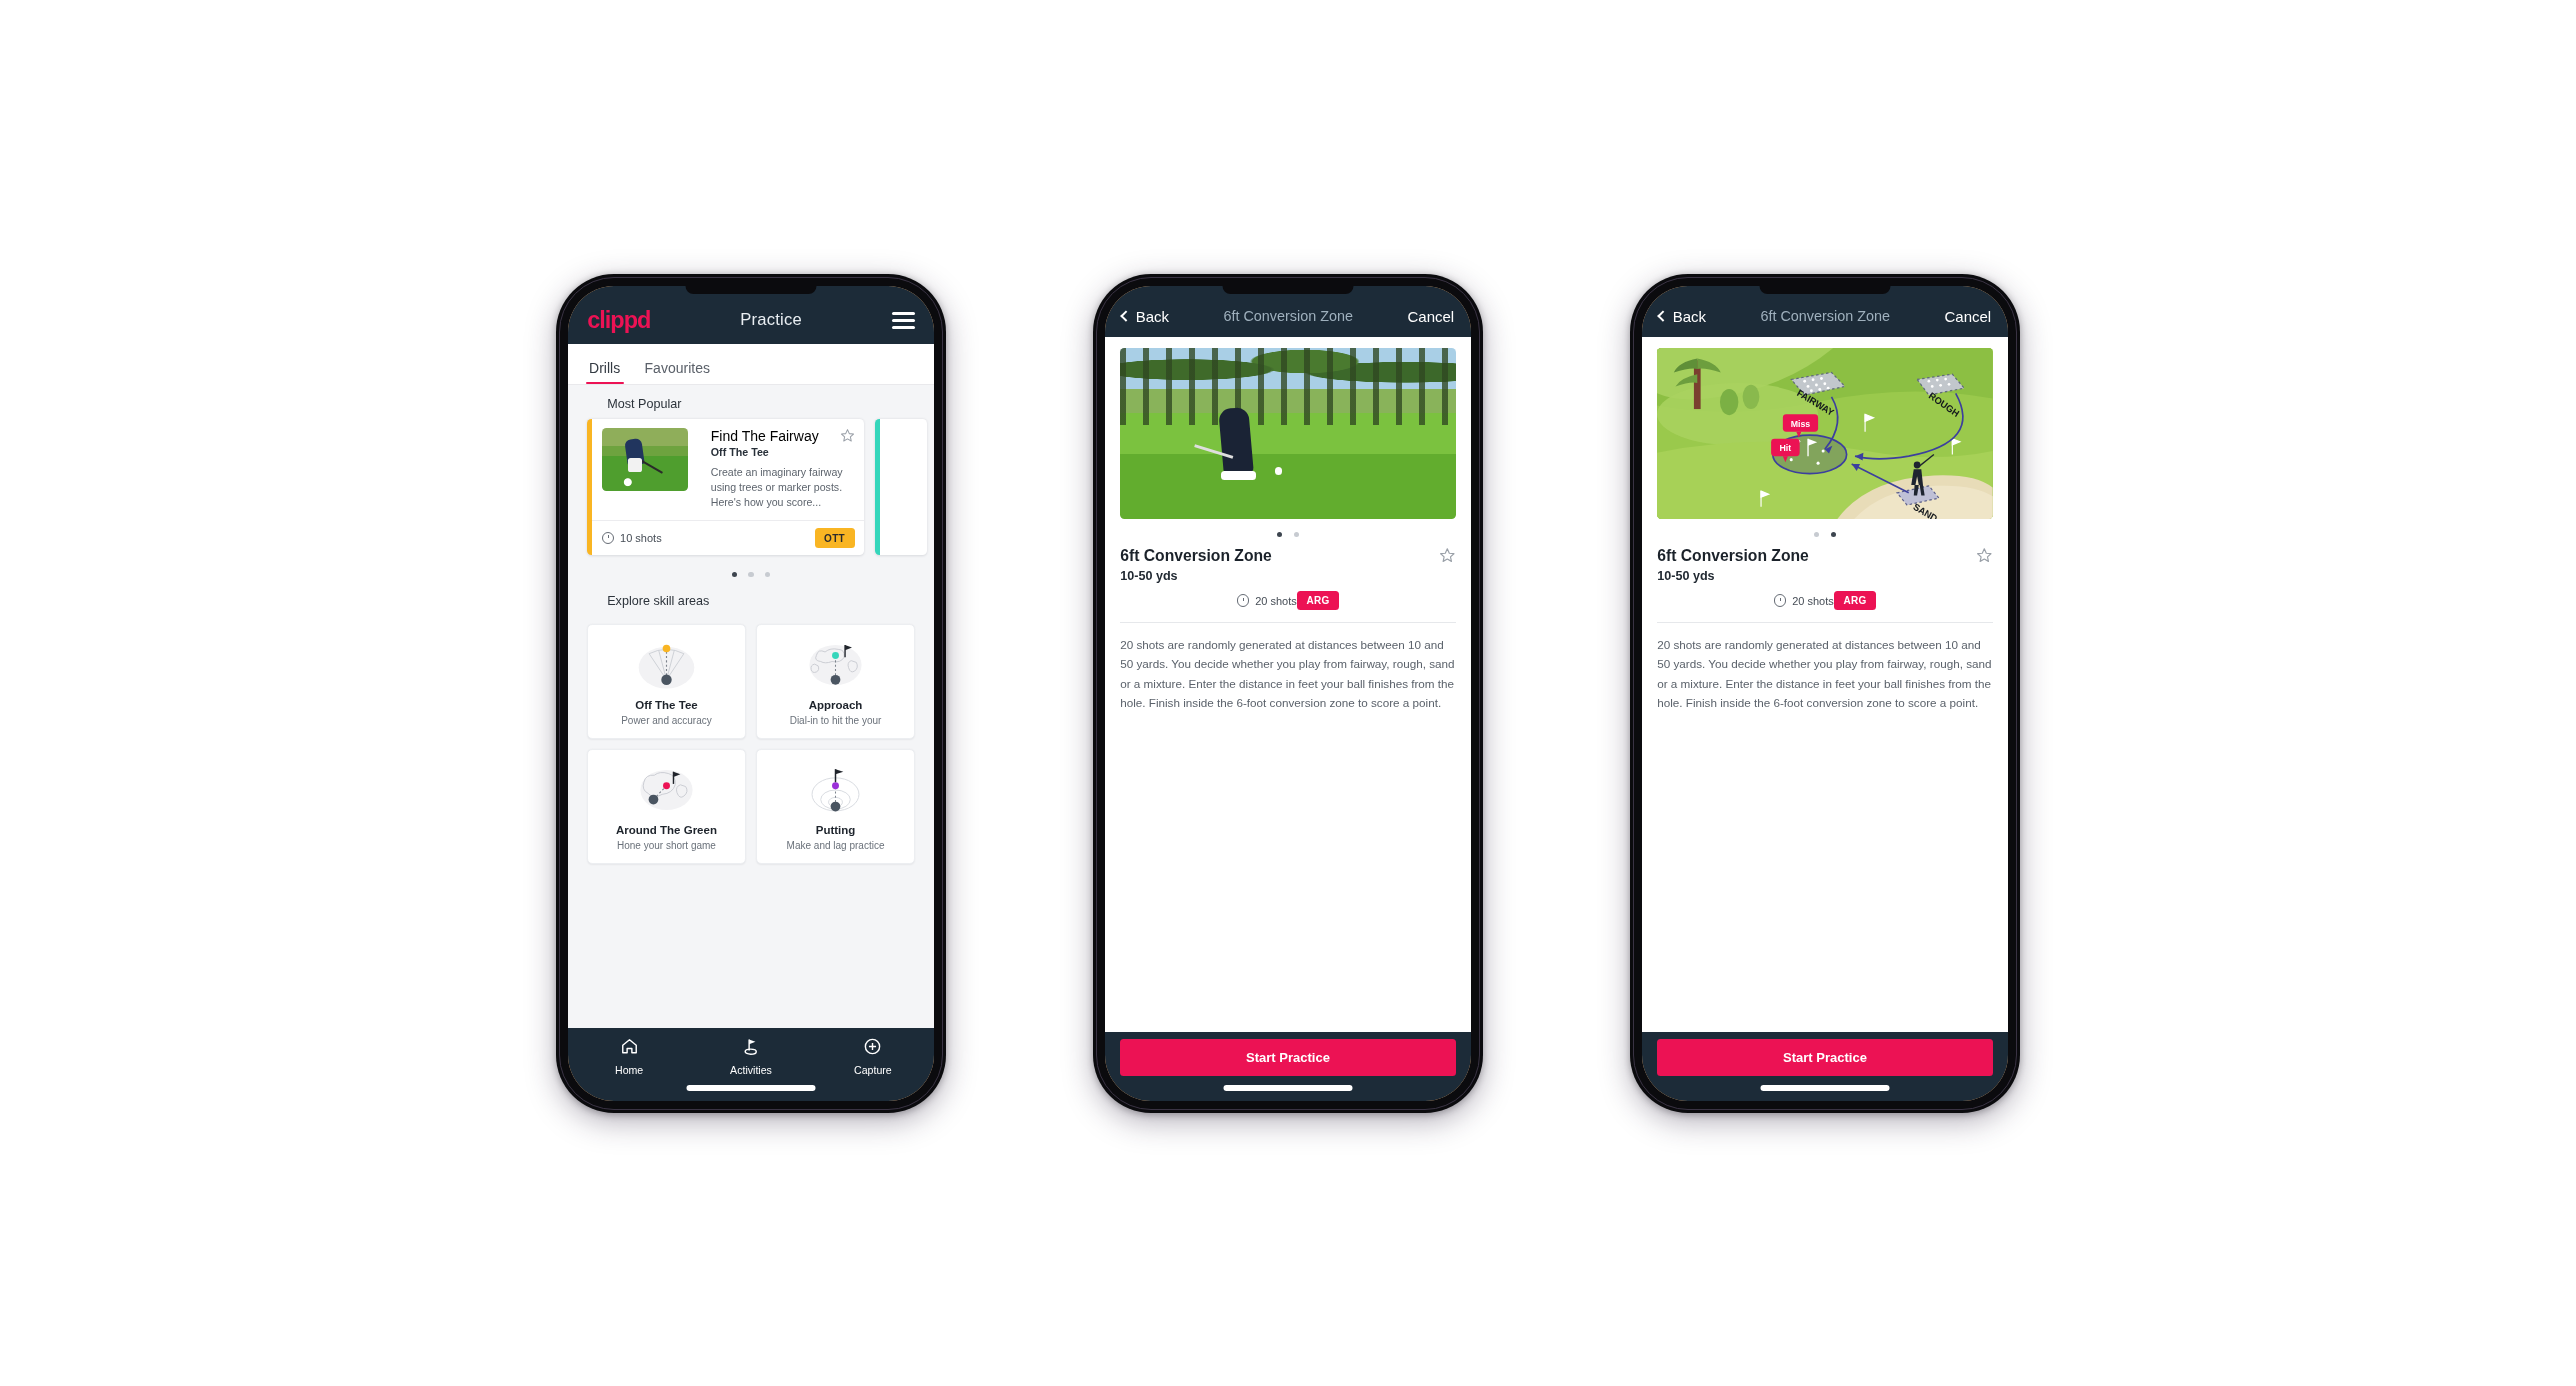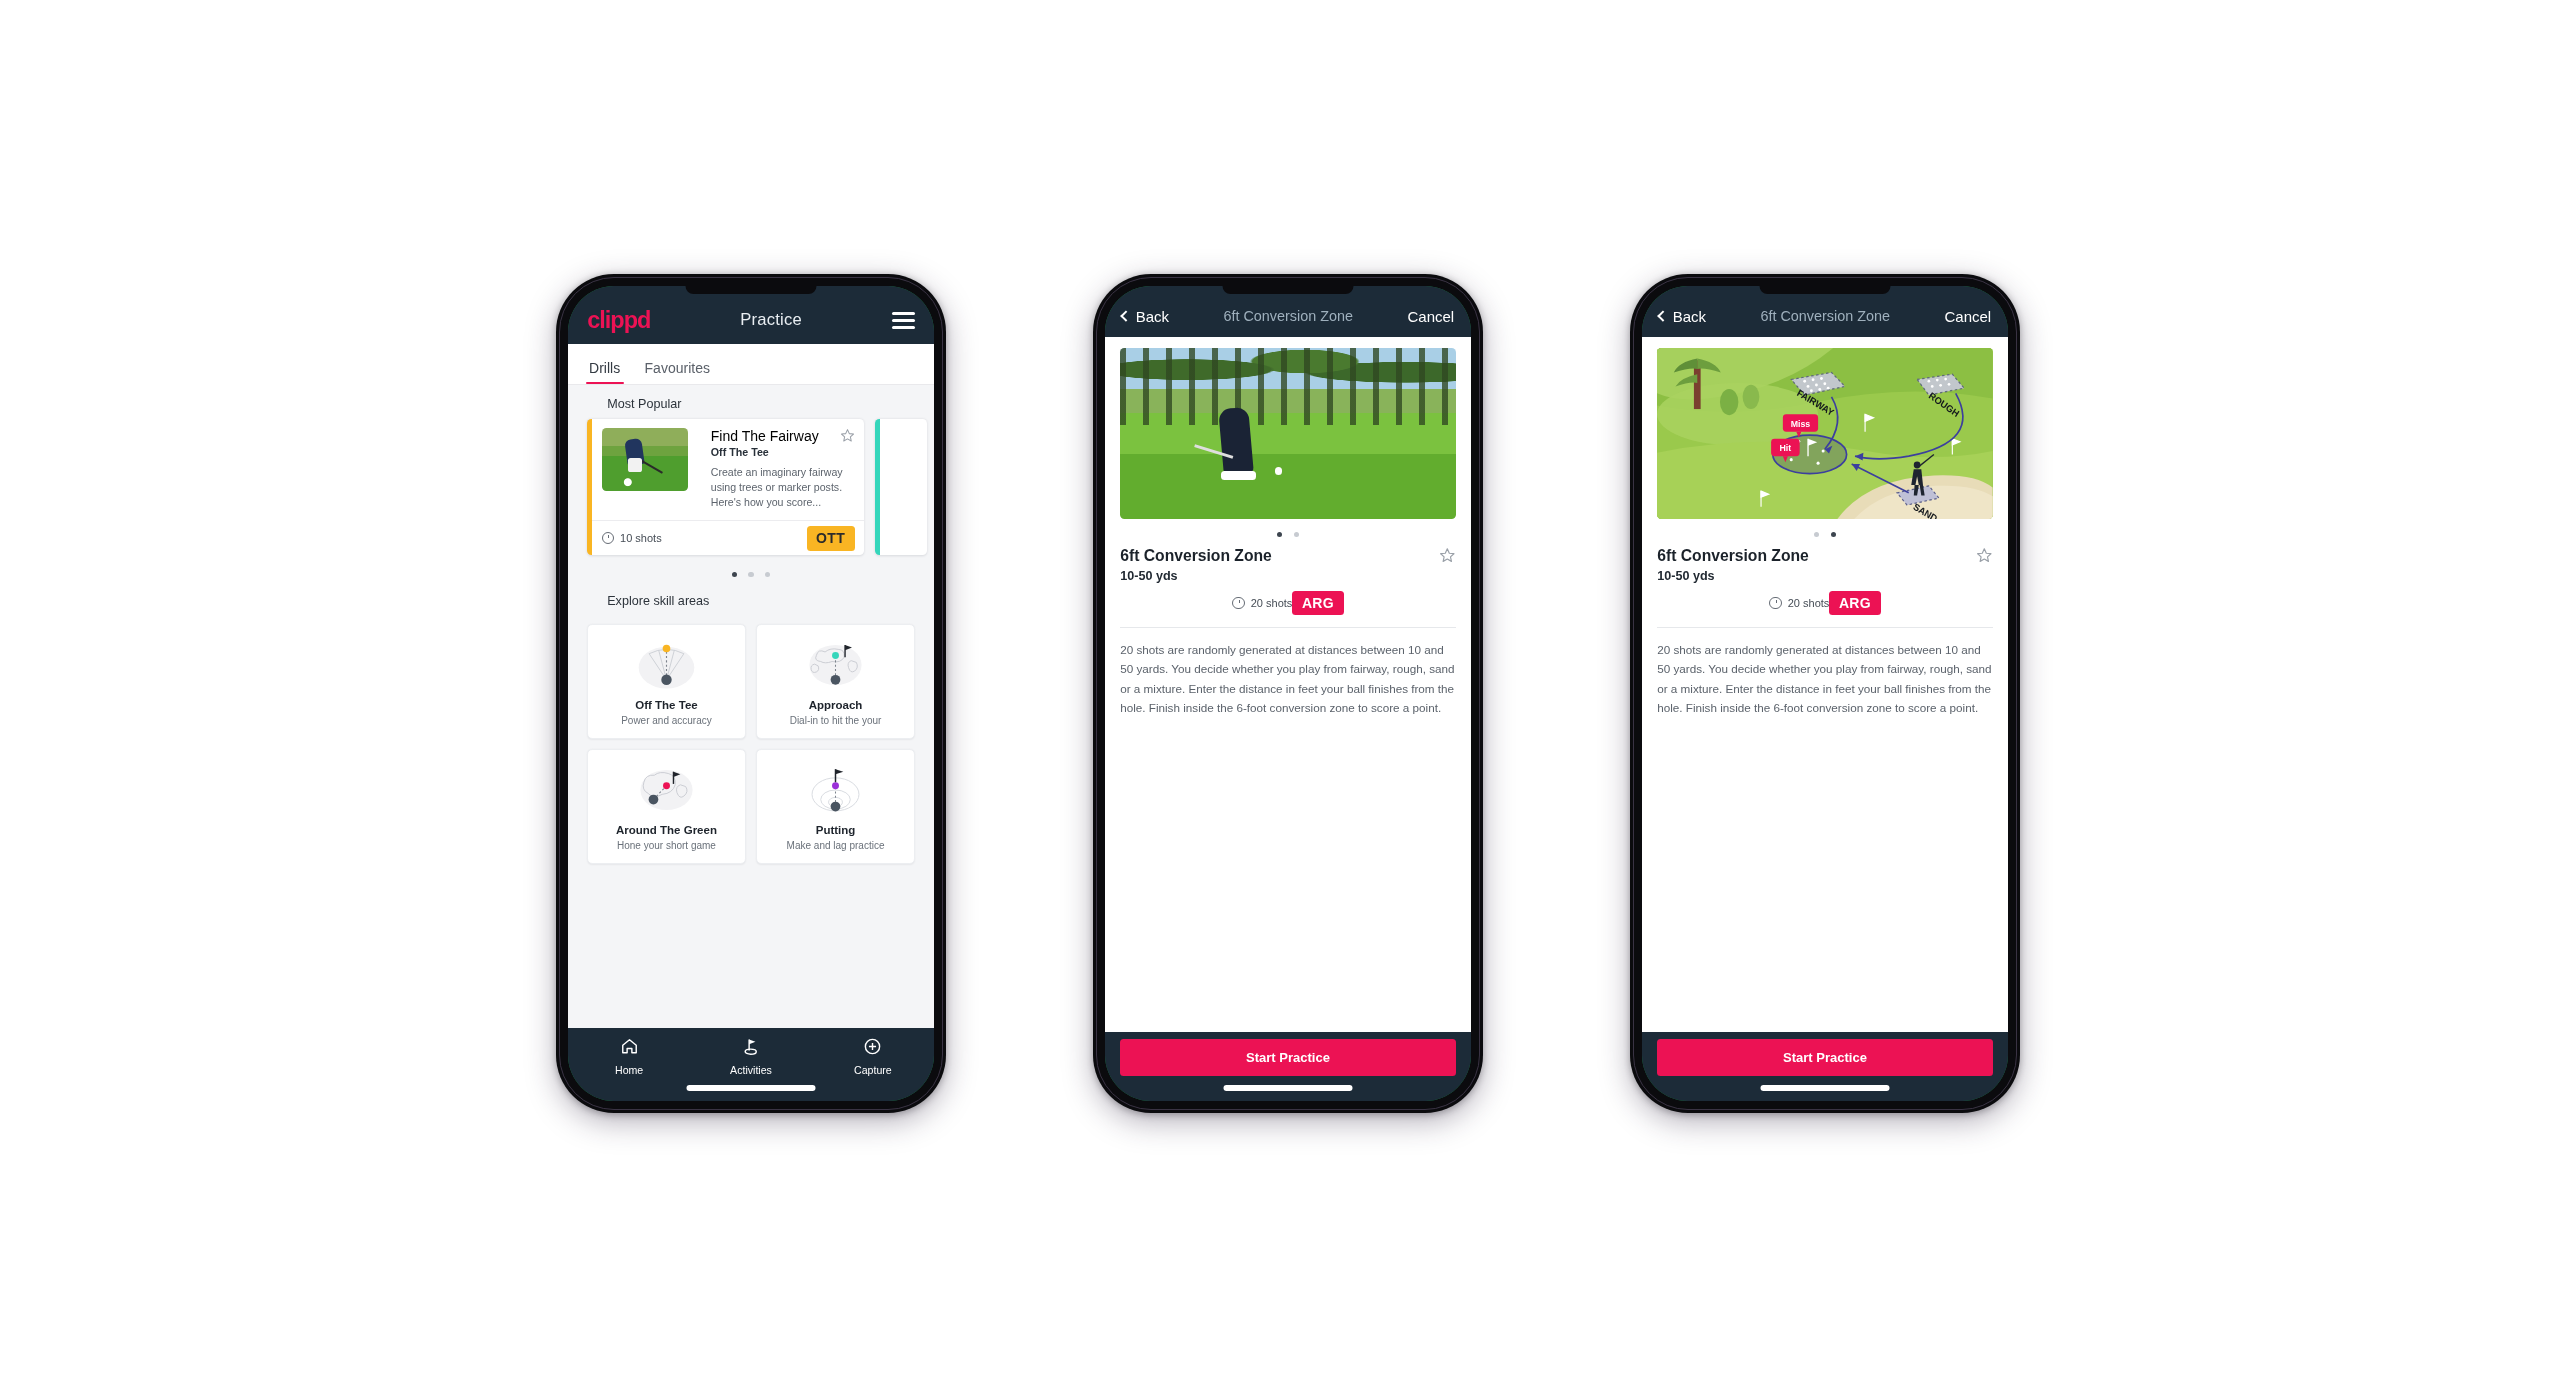--- a/index.html
+++ b/index.html
@@ -33,21 +33,21 @@
     position:absolute; inset:2.6px;
     border-radius:55px;
     border:1.7px solid #3a3344;
     pointer-events:none;
   }
   .screen {
     position: relative;
     width: 100%; height: 100%;
     border-radius: 46px;
     overflow: hidden;
-    background: #15803d;
+    background: #fdba74;
     display: flex;
     flex-direction: column;
   }
   .notch {
     position: absolute;
     top: 0; left: 50%;
     transform: translateX(-50%);
     width: 131px; height: 7.8px;
     background: #0b0b0e;
     border-radius: 0 0 9.6px 9.6px;
@@ -168,21 +168,21 @@
   .drill-foot {
     border-top: 0.9px solid #ececef;
     height: 35px;
     display:flex; align-items:center; justify-content:space-between;
     padding: 0 9.6px;
   }
   .shots { display:flex; align-items:center; gap:6.1px; font-size:11px; color:#454c55; }
   .clock { width:12.2px; height:12.2px; border:1.4px solid #666c75; border-radius:50%; position:relative; }
   .clock::after{ content:""; position:absolute; left:50%; top:21%; width:1.3px; height:31%; background:#666c75; }
   .badge {
-    font-size: 14px; font-weight: 700; letter-spacing:0.3px;
+    font-size: 10px; font-weight: 700; letter-spacing:0.3px;
     padding: 4.4px 9.6px; border-radius: 3.5px;
   }
   .badge.ott { background:#f9b523; color:#2b2b2b; }
   .badge.arg { background:#ec1254; color:#ffffff; }
 
   .dots { display:flex; justify-content:center; gap: 11.3px; padding: 16.6px 0 0 0; }
   .dot { width: 5.2px; height: 5.2px; border-radius:50%; background:#c7cbd1; }
   .dot.active { background:#3d454f; }
 
   .skill-grid {

